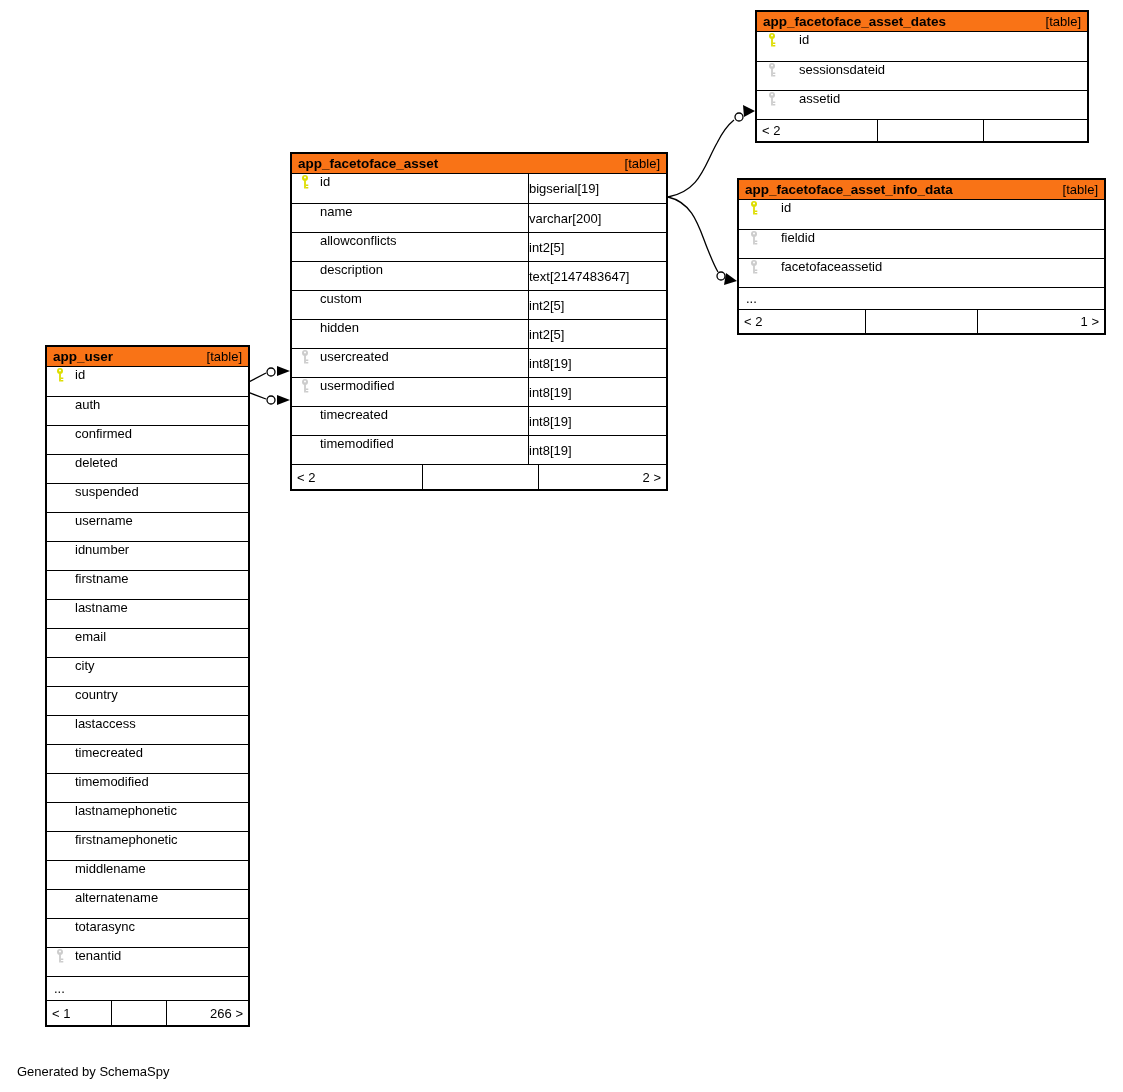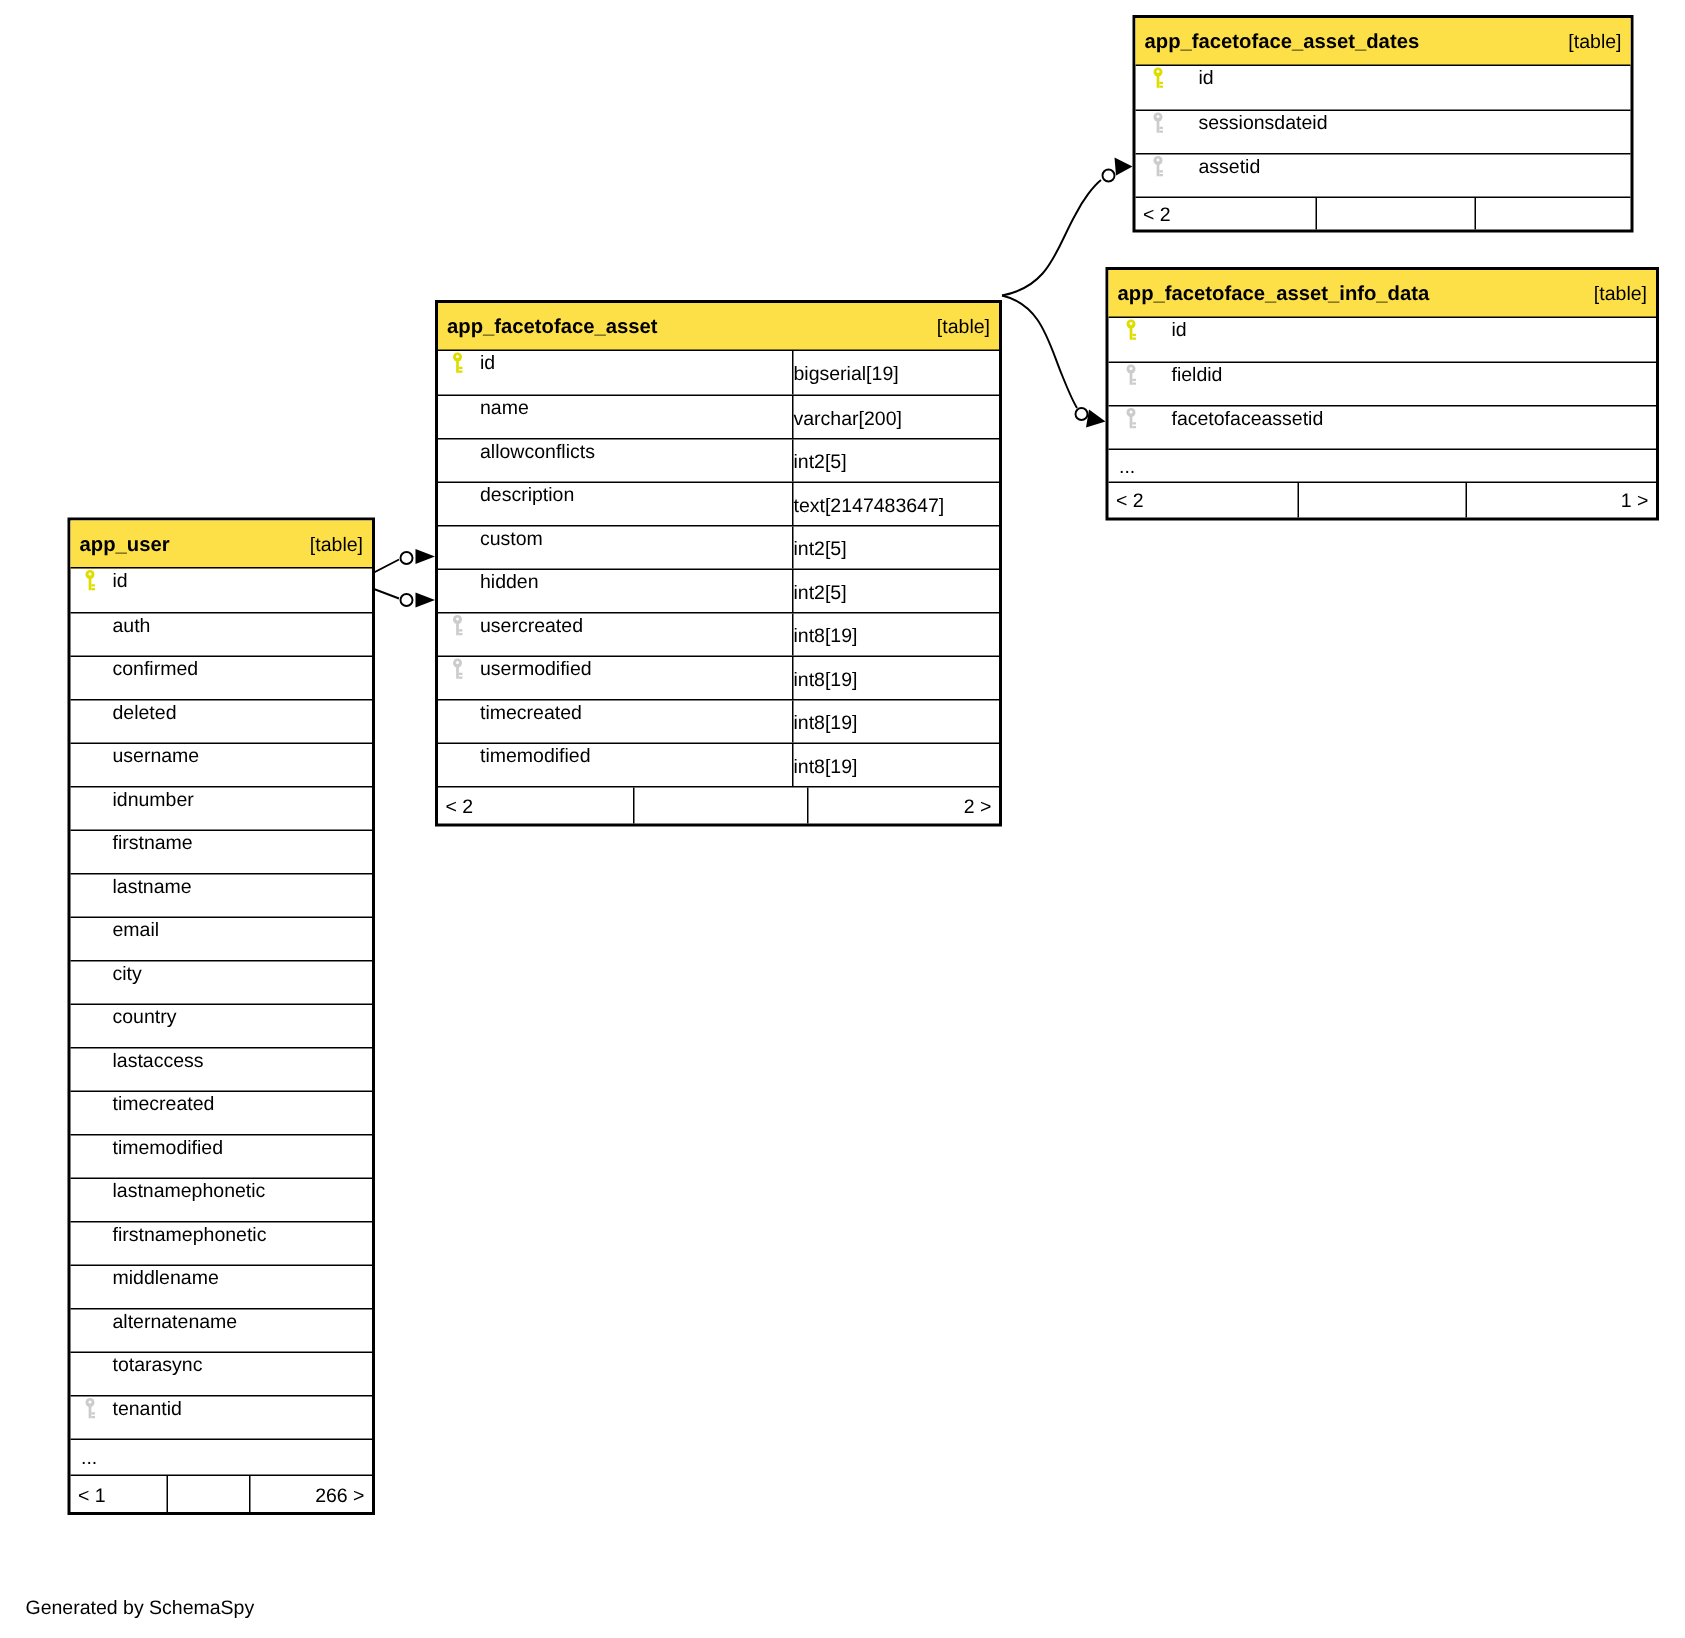--- a/index.html
+++ b/index.html
@@ -5,21 +5,21 @@
   html,body{margin:0;padding:0}
   body{
     width:1123px;height:1092px;position:relative;background:#ffffff;
     font-family:"Liberation Sans",sans-serif;color:#000;
   }
   svg.rel-layer{position:absolute;left:0;top:0;width:1123px;height:1092px}
   .db-table{
     position:absolute;background:#fff;border:2px solid #000;box-sizing:border-box;
   }
   .tbl-header{
-    height:32px;background:#fde047;border-bottom:1px solid #000;
+    height:20px;background:#f97316;border-bottom:1px solid #000;
     display:flex;align-items:center;justify-content:space-between;
     padding:0 6px;box-sizing:border-box;text-align:center;
   }
   .tbl-name{font-weight:bold;font-size:13.5px;white-space:nowrap}
   .tbl-tag{font-size:13px;white-space:nowrap}
   .rows .row{height:29px;display:flex;align-items:flex-start;box-sizing:border-box}
   .rows .row:not(:first-child){border-top:1px solid #000}
   .keycell{flex:0 0 20px;margin-left:8px;display:flex;align-items:center}
   .wide .keycell{flex:0 0 32px;margin-left:10px}
   .cname{font-size:13px;white-space:nowrap}
@@ -92,20 +92,24 @@
     <div class="row">
         <span class="keycell"></span>
         <span class="cname">confirmed</span>
       </div>
     <div class="row">
         <span class="keycell"></span>
         <span class="cname">deleted</span>
       </div>
     <div class="row">
         <span class="keycell"></span>
+        <span class="cname">suspended</span>
+      </div>
+    <div class="row">
+        <span class="keycell"></span>
         <span class="cname">username</span>
       </div>
     <div class="row">
         <span class="keycell"></span>
         <span class="cname">idnumber</span>
       </div>
     <div class="row">
         <span class="keycell"></span>
         <span class="cname">firstname</span>
       </div>
@@ -171,21 +175,21 @@
     </div>
   </div>
   <div class="ellipsis">...</div>
   <div class="tfoot">
     <span class="cell" style="width:64px">&lt; 1</span>
     <span class="cell" style="width:55px"></span>
     <span class="cell cright">266 &gt;</span>
   </div>
 </div>
 
-<div class="db-table asset" style="left:290px;top:152px;width:378px;margin-top:48px;">
+<div class="db-table asset" style="left:290px;top:152px;width:378px;">
   <div class="tbl-header">
     <span class="tbl-name">app_facetoface_asset</span>
     <span class="tbl-tag">[table]</span>
   </div>
   <div class="rows">
     <div class="row">
       <span class="keycell">
           <svg width="11" height="16" viewBox="0 0 11 16">
             <circle cx="5" cy="4" r="3" fill="#dddd00"></circle>
             <circle cx="5" cy="3.6" r="1" fill="#fff"></circle>

